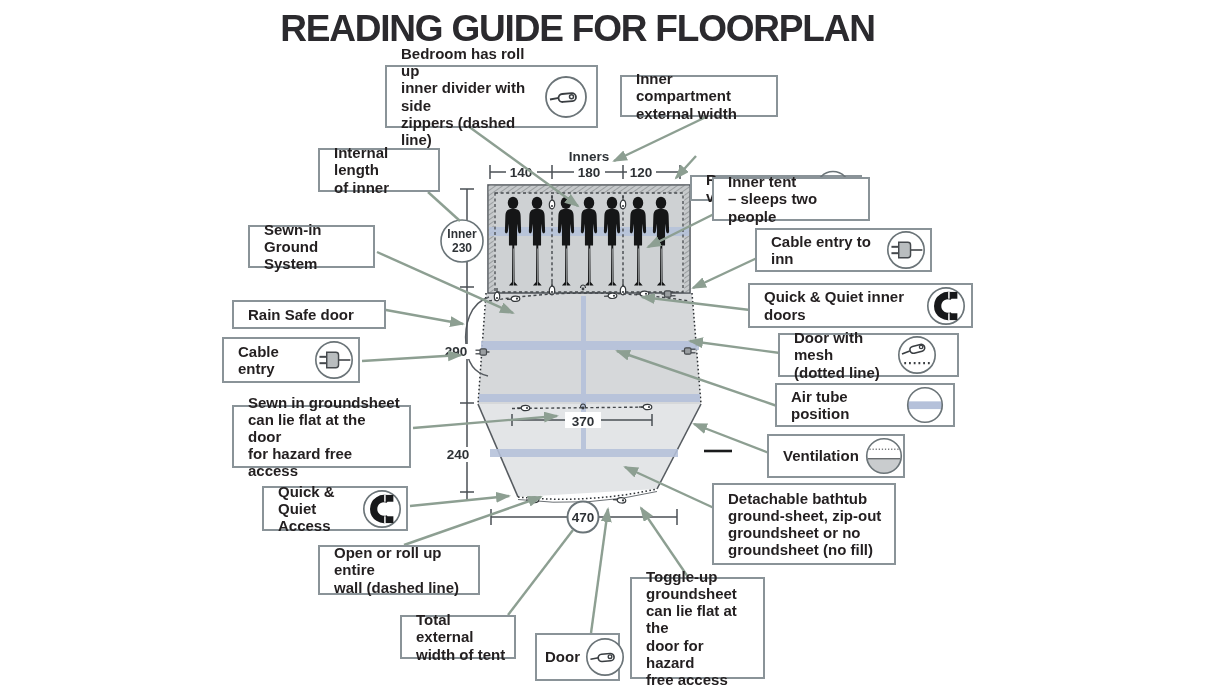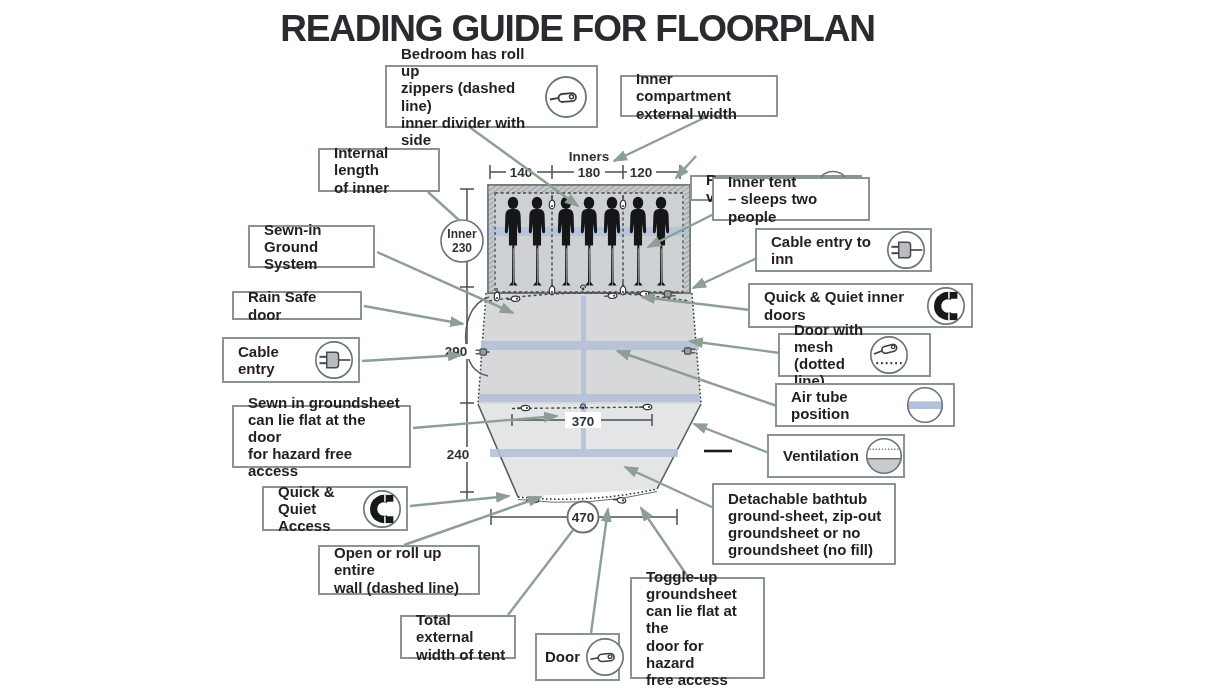--- a/index.html
+++ b/index.html
@@ -249,22 +249,22 @@
     <line class="cline" x1="508" y1="615" x2="573" y2="530"></line>
     <line class="cline" x1="591" y1="633" x2="608" y2="509" marker-end="url(#ah)"></line>
     <line class="cline" x1="688" y1="577" x2="641" y2="508" marker-end="url(#ah)"></line>
     <line x1="704" y1="451" x2="732" y2="451" stroke="#1a1b1c" stroke-width="2.6"></line>
   </g>
 </svg>
 
 <div class="callout" style="left:385px;top:65px;width:213px;height:63px;">
   <div class="ctext">
       <div>Bedroom has roll up</div>
+      <div>inner divider with side</div>
       <div>zippers (dashed line)</div>
-      <div>inner divider with side</div>
     </div>
   <svg class="cicon" width="44" height="44" viewBox="0 0 44 44">
       <use href="#icon-zipper"></use>
     </svg>
 </div>
 <div class="callout" style="left:620px;top:75px;width:158px;height:42px;">
   <div class="ctext">
       <div>Inner compartment</div>
       <div>external width</div>
     </div>
@@ -292,21 +292,21 @@
     </svg>
 </div>
 <div class="callout" style="left:748px;top:283px;width:225px;height:45px;padding-right:5px;">
   <div class="ctext">
       <div>Quick &amp; Quiet inner doors</div>
     </div>
   <svg class="cicon" width="40" height="40" viewBox="0 0 44 44">
       <use href="#icon-magnet"></use>
     </svg>
 </div>
-<div class="callout" style="left:778px;top:333px;width:153px;height:44px;padding-right:20px;">
+<div class="callout" style="left:778px;top:333px;width:181px;height:44px;padding-right:20px;">
   <div class="ctext">
       <div>Door with mesh</div>
       <div>(dotted line)</div>
     </div>
   <svg class="cicon" width="40" height="40" viewBox="0 0 44 44">
       <use href="#icon-zipper-dotted"></use>
     </svg>
 </div>
 <div class="callout" style="left:775px;top:383px;width:180px;height:44px;">
   <div class="ctext">
@@ -337,21 +337,21 @@
       <div>Internal length</div>
       <div>of inner</div>
     </div>
 </div>
 <div class="callout" style="left:248px;top:225px;width:127px;height:43px;">
   <div class="ctext">
       <div>Sewn-in Ground</div>
       <div>System</div>
     </div>
 </div>
-<div class="callout" style="left:232px;top:291px;width:130px;height:29px;">
+<div class="callout" style="left:232px;top:300px;width:154px;height:29px;">
   <div class="ctext">
       <div>Rain Safe door</div>
     </div>
 </div>
 <div class="callout" style="left:222px;top:337px;width:138px;height:46px;padding-right:4px;">
   <div class="ctext">
       <div>Cable entry</div>
     </div>
   <svg class="cicon" width="40" height="40" viewBox="0 0 44 44">
       <use href="#icon-plug"></use>

